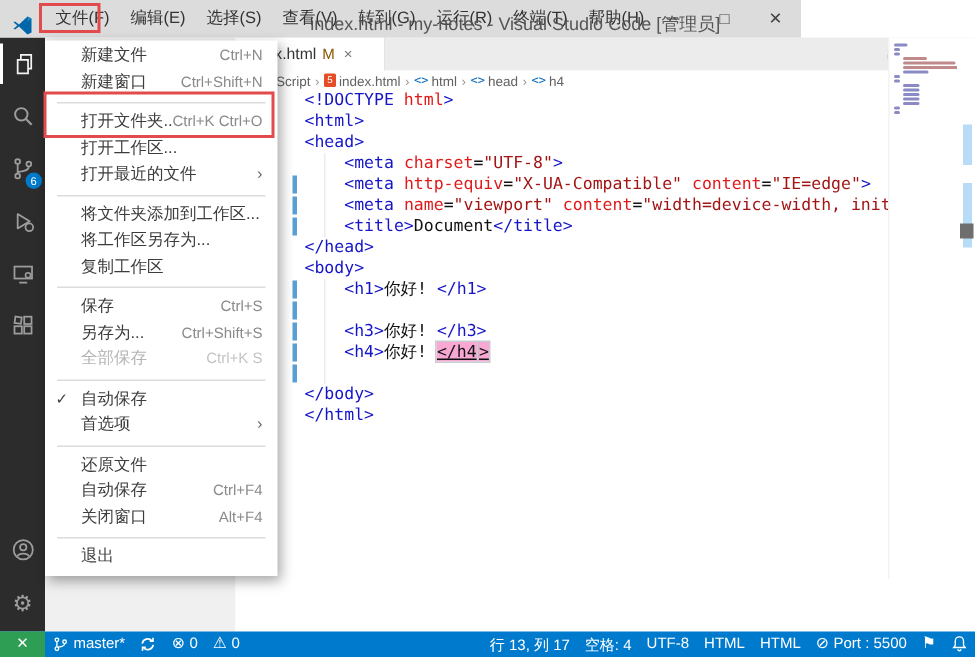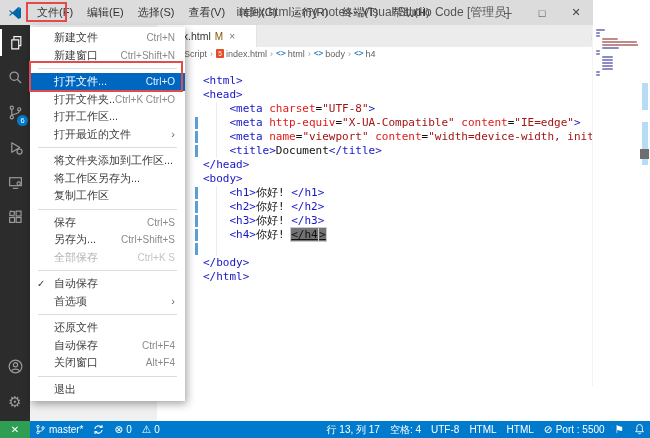--- a/index.html
+++ b/index.html
@@ -1,21 +1,21 @@
 <!DOCTYPE html>
 <html style="--titlebar_bg: #dcdcdc; --statusbar_blue: #007acc; --remote_green: #2e9e55; --badge_blue: #007acc; --menu_highlight_blue: #0067c0; --annotation_red: #e24b4b; --git_modified_blue: #5b9fd4; --code_tag_blue: #1414c8; --code_attr_red: #e01a1a; --code_string_red: #a31515;"><head>
 <meta charset="utf-8">
 <style>
   * { margin:0; padding:0; box-sizing:border-box; }
   html,body { width:650px; height:438px; overflow:hidden; }
   body { font-family:"Liberation Sans","DejaVu Sans",sans-serif; font-size:11px; position:relative; background:#fff; }
   #window { position:absolute; inset:0; }
 
   
-  #titlebar { position:absolute; left:0; top:0; width:593px; height:25px; background:var(--titlebar_bg,#dcdcdc); display:flex; align-items:center; z-index:40; }
+  #titlebar { position:absolute; left:0; top:0; width:534px; height:25px; background:var(--titlebar_bg,#dcdcdc); display:flex; align-items:flex-end; z-index:40; }
   #vscode-logo { width:16px; height:16px; margin:0 7px 0 7px; flex:0 0 auto; }
   .mb-item { padding:0 7px; height:25px; line-height:25px; color:#333; cursor:default; }
   #window-title { position:absolute; left:50%; transform:translateX(-22%); color:#555; font-size:12px; white-space:nowrap; }
   #win-controls { position:absolute; right:0; top:0; height:25px; display:flex; }
   .win-btn { width:34px; height:25px; display:flex; align-items:center; justify-content:center; color:#444; font-size:11px; }
 
   
   #activitybar { position:absolute; left:0; top:25px; width:30px; height:396px; background:#2c2c2c; z-index:30; display:flex; flex-direction:column; }
   .act-icon { width:30px; height:35px; display:flex; align-items:center; justify-content:center; color:#9d9d9d; position:relative; }
   .act-icon.active { color:#f3f3f3; }
@@ -48,21 +48,21 @@
   .code-line { position:relative; height:14px; line-height:14px; white-space:pre; display:flex; }
   .ln { width:30px; flex:0 0 30px; text-align:right; padding-right:6px; color:#237893; font-size:10px; }
   .code-line.current .ln { color:#0b216f; }
   .gitbar { position:absolute; left:38px; top:1px; width:3px; height:12px; background:var(--git_modified_blue,#5b9fd4); }
   .guide { position:absolute; left:59px; top:0; width:1px; height:14px; background:#ececec; }
   .ctext { padding-left:16px; }
   .tok-t { color:var(--code_tag_blue,#1414c8); }
   .tok-a { color:var(--code_attr_red,#e01a1a); }
   .tok-s { color:var(--code_string_red,#a31515); }
   .tok-p { color:#111; }
-  .tok-hl { color:#111; background:#737373; outline:1px solid #c9ccd1;text-decoration:underline; }
+  .tok-hl { color:#111; background:#f9a8d4; outline:1px solid #c9ccd1;text-decoration:underline; }
   .caret { display:inline-block; width:1.5px; height:12px; background:#000; vertical-align:-2px; }
 
   
   #minimap { position:absolute; right:12px; top:0; width:45px; height:361px; background:#fff; box-shadow:-1px 0 0 #f3f3f3; }
   .mm-row { height:2px; margin-bottom:1px; border-radius:1px; }
   #overview-ruler { position:absolute; right:0; top:0; width:12px; height:361px; background:#fff; }
   .ovr-mark { position:absolute; }
 
   
   #file-menu { position:absolute; left:30px; top:27px; width:155px; background:#fff; box-shadow:2px 3px 8px rgba(0,0,0,.35); z-index:50; padding:2px 0 3px 0; }
@@ -208,40 +208,40 @@
           <span>index.html</span>
         </span>
         <span class="bc-sep">›</span>
         <span class="bc-item" style="display: inline-flex; align-items: center; gap: 2px;">
           <span class="bc-ico-code">&lt;&gt;</span>
           <span>html</span>
         </span>
         <span class="bc-sep">›</span>
         <span class="bc-item" style="display: inline-flex; align-items: center; gap: 2px;">
           <span class="bc-ico-code">&lt;&gt;</span>
-          <span>body</span>
+          <span>head</span>
         </span>
         <span class="bc-sep">›</span>
         <span class="bc-item" style="display: inline-flex; align-items: center; gap: 2px;">
           <span class="bc-ico-code">&lt;&gt;</span>
           <span>h4</span>
         </span>
       </div>
     <div id="code-area">
-        <div class="code-line"><span class="ln">1</span></div>
+        <div class="code-line"><span class="ln">1</span><span class="ctext"><span class="tok-t">&lt;!DOCTYPE </span><span class="tok-a">html</span><span class="tok-t">&gt;</span></span></div>
         <div class="code-line"><span class="ln">2</span><span class="ctext"><span class="tok-t">&lt;html&gt;</span></span></div>
         <div class="code-line"><span class="ln">3</span><span class="ctext"><span class="tok-t">&lt;head&gt;</span></span></div>
         <div class="code-line"><span class="ln">4</span><span class="guide"></span><span class="ctext"><span class="tok-p">    </span><span class="tok-t">&lt;meta </span><span class="tok-a">charset</span><span class="tok-p">=</span><span class="tok-s">"UTF-8"</span><span class="tok-t">&gt;</span></span></div>
         <div class="code-line"><span class="ln">5</span><span class="gitbar"></span><span class="guide"></span><span class="ctext"><span class="tok-p">    </span><span class="tok-t">&lt;meta </span><span class="tok-a">http-equiv</span><span class="tok-p">=</span><span class="tok-s">"X-UA-Compatible"</span><span class="tok-p"> </span><span class="tok-a">content</span><span class="tok-p">=</span><span class="tok-s">"IE=edge"</span><span class="tok-t">&gt;</span></span></div>
         <div class="code-line"><span class="ln">6</span><span class="gitbar"></span><span class="guide"></span><span class="ctext"><span class="tok-p">    </span><span class="tok-t">&lt;meta </span><span class="tok-a">name</span><span class="tok-p">=</span><span class="tok-s">"viewport"</span><span class="tok-p"> </span><span class="tok-a">content</span><span class="tok-p">=</span><span class="tok-s">"width=device-width, initial-scale=1.0"</span></span></div>
         <div class="code-line"><span class="ln">7</span><span class="gitbar"></span><span class="guide"></span><span class="ctext"><span class="tok-p">    </span><span class="tok-t">&lt;title&gt;</span><span class="tok-p">Document</span><span class="tok-t">&lt;/title&gt;</span></span></div>
         <div class="code-line"><span class="ln">8</span><span class="ctext"><span class="tok-t">&lt;/head&gt;</span></span></div>
         <div class="code-line"><span class="ln">9</span><span class="ctext"><span class="tok-t">&lt;body&gt;</span></span></div>
         <div class="code-line"><span class="ln">10</span><span class="gitbar"></span><span class="guide"></span><span class="ctext"><span class="tok-p">    </span><span class="tok-t">&lt;h1&gt;</span><span class="tok-p">你好! </span><span class="tok-t">&lt;/h1&gt;</span></span></div>
-        <div class="code-line"><span class="ln">11</span><span class="gitbar"></span><span class="guide"></span><span class="ctext"><span class="tok-p">    </span><span class="tok-t">&lt;h2&gt;</span><span class="tok-p">你好! </span><span class="tok-t">&lt;/h2&gt;</span></span></div>
+        <div class="code-line"><span class="ln">11</span><span class="gitbar"></span><span class="guide"></span></div>
         <div class="code-line"><span class="ln">12</span><span class="gitbar"></span><span class="guide"></span><span class="ctext"><span class="tok-p">    </span><span class="tok-t">&lt;h3&gt;</span><span class="tok-p">你好! </span><span class="tok-t">&lt;/h3&gt;</span></span></div>
         <div class="code-line current"><span class="ln">13</span><span class="gitbar"></span><span class="guide"></span><span class="ctext"><span class="tok-p">    </span><span class="tok-t">&lt;h4&gt;</span><span class="tok-p">你好! </span><span class="tok-hl">&lt;/h4</span><span class="caret"></span><span class="tok-hl">&gt;</span></span></div>
         <div class="code-line"><span class="ln">14</span><span class="gitbar"></span><span class="guide"></span></div>
         <div class="code-line"><span class="ln">15</span><span class="ctext"><span class="tok-t">&lt;/body&gt;</span></span></div>
         <div class="code-line"><span class="ln">16</span><span class="ctext"><span class="tok-t">&lt;/html&gt;</span></span></div>
       </div>
     <div id="minimap" style="padding-top: 4px; padding-left: 3px;">
         <div class="mm-row" style="width: 9.3px; margin-left: 0px; background: rgb(138, 138, 196);"></div>
         <div class="mm-row" style="width: 4px; margin-left: 0px; background: rgb(138, 138, 196);"></div>
         <div class="mm-row" style="width: 4px; margin-left: 0px; background: rgb(138, 138, 196);"></div>
@@ -269,24 +269,20 @@
   <div id="file-menu">
       <div class="menu-row">
         <span class="lbl">新建文件</span>
         <span class="sc">Ctrl+N</span>
       </div>
       <div class="menu-row">
         <span class="lbl">新建窗口</span>
         <span class="sc">Ctrl+Shift+N</span>
       </div>
       <div class="menu-sep"></div>
-      <div class="menu-row hl">
-        <span class="lbl">打开文件...</span>
-        <span class="sc">Ctrl+O</span>
-      </div>
       <div class="menu-row">
         <span class="lbl">打开文件夹...</span>
         <span class="sc">Ctrl+K Ctrl+O</span>
       </div>
       <div class="menu-row">
         <span class="lbl">打开工作区...</span>
       </div>
       <div class="menu-row">
         <span class="lbl">打开最近的文件</span>
         <span class="arrow">›</span>

